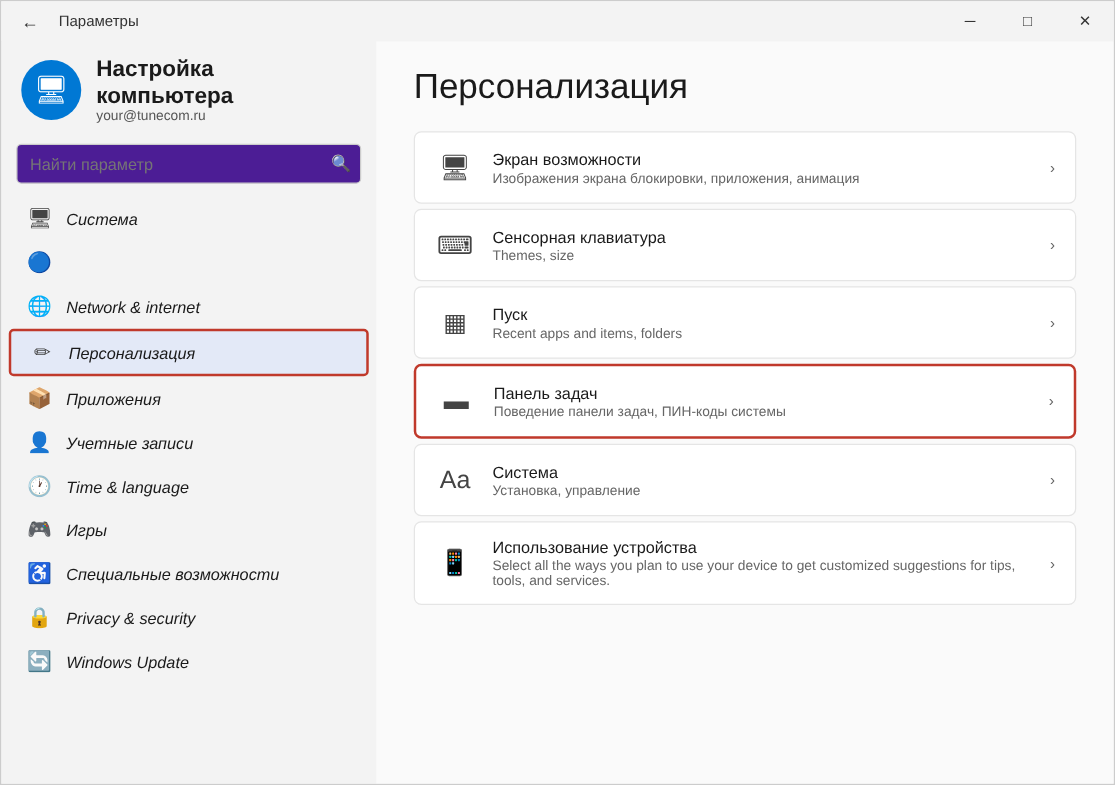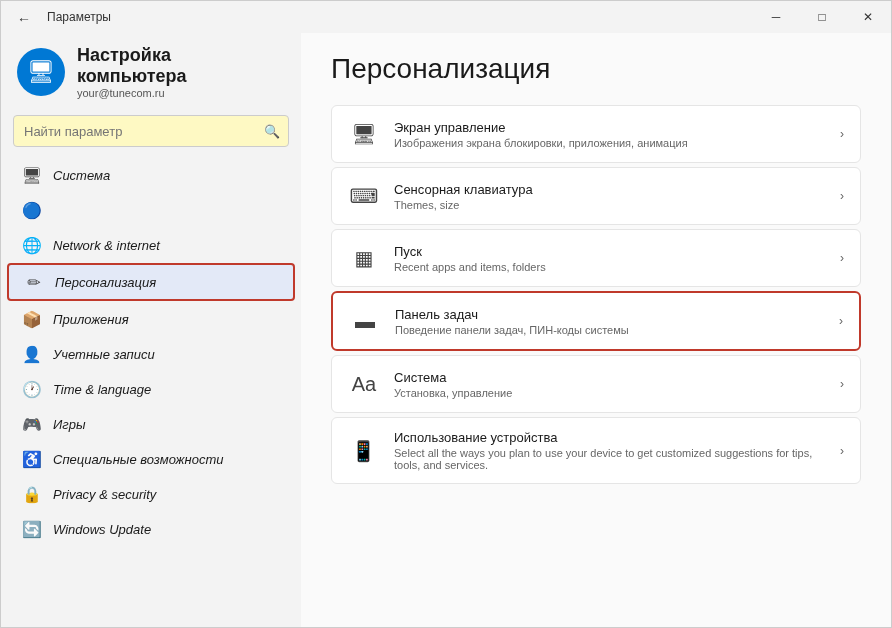--- a/index.html
+++ b/index.html
@@ -109,21 +109,21 @@
       margin: 0 12px 10px 12px;
       position: relative;
     }
     .search-input {
       width: 100%;
       height: 32px;
       border: 1px solid #ccc;
       border-radius: 4px;
       padding: 0 30px 0 10px;
       font-size: 13px;
-      background: #fef9c3;
+      background: #4c1d95;
       color: #888;
       outline: none;
     }
     .search-icon-wrap {
       position: absolute;
       right: 8px;
       top: 50%;
       transform: translateY(-50%);
       color: #666;
       font-size: 13px;
@@ -292,21 +292,21 @@
   </div>
         </nav>
     </div>
 
     <div class="panel">
       <div class="panel-title">Персонализация</div>
       <div class="settings-list" id="settings-list">
           <div class="settings-item">
     <div class="settings-item-icon">🖥</div>
     <div class="settings-item-text">
-      <div class="settings-item-title">Экран управление</div>
+      <div class="settings-item-title">Экран возможности</div>
       <div class="settings-item-desc">Изображения экрана блокировки, приложения, анимация</div>
     </div>
     <span class="settings-item-chevron">›</span>
   </div>
           <div class="settings-item">
     <div class="settings-item-icon">⌨</div>
     <div class="settings-item-text">
       <div class="settings-item-title">Сенсорная клавиатура</div>
       <div class="settings-item-desc">Themes, size</div>
     </div>

